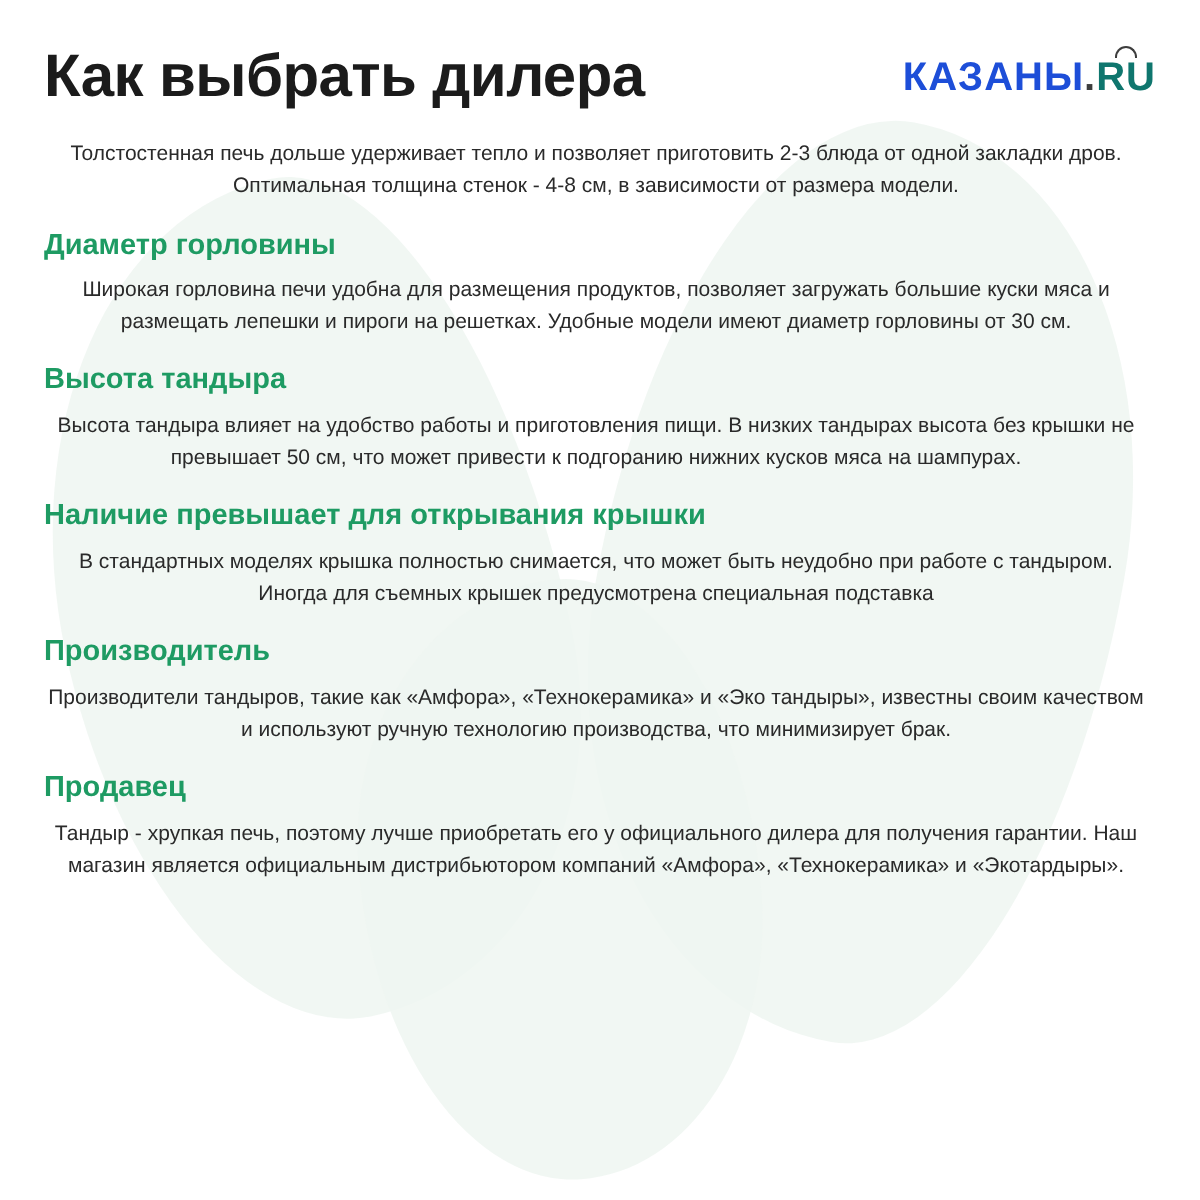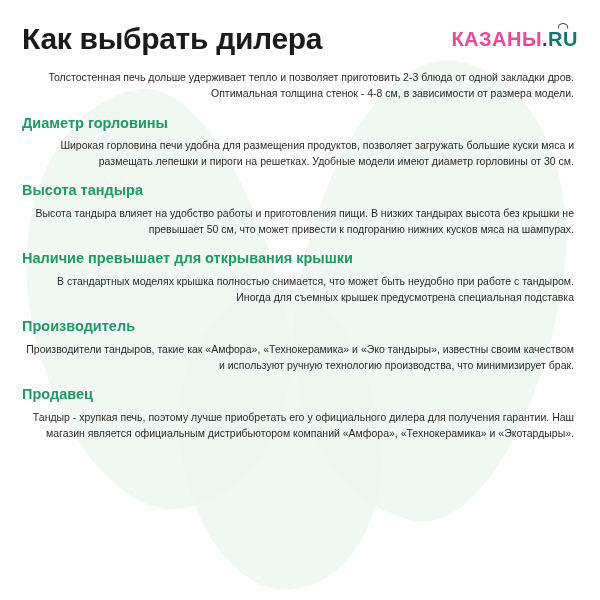--- a/index.html
+++ b/index.html
@@ -75,21 +75,21 @@
   .logo {
     display: flex;
     align-items: baseline;
     font-size: 20px;
     font-weight: bold;
     color: #4a4a4a;
     letter-spacing: 0.5px;
     padding-top: 6px;
     white-space: nowrap;
   }
-  .logo .logo-main { color: #ec4899; text-align: right; }
+  .logo .logo-main { color: #1d4ed8; text-align: right; }
   .logo .logo-dot { color: #3d3d3d; }
   .logo .logo-tld { color: #0f766e; position: relative; }
   .logo .logo-tld::after {
     content: "";
     position: absolute;
     left: 50%;
     top: -5px;
     width: 9px;
     height: 5px;
     border: 1.6px solid #3d3d3d;
@@ -106,21 +106,21 @@
     color: #1e9b63;
     margin: 0 0 5px 0;
     line-height: 1.2;
   }
   .section-body {
     font-size: 10.5px;
     color: #2a2a2a;
     line-height: 1.55;
     margin: 0;
     max-width: 552px;
-    text-align: right;
+    text-align: center;
   }
 </style>
 </head>
 <body>
 
 <div class="page">
 
   <div class="bg-leaf leaf-a"></div>
   <div class="bg-leaf leaf-b"></div>
   <div class="bg-leaf leaf-c"></div>

